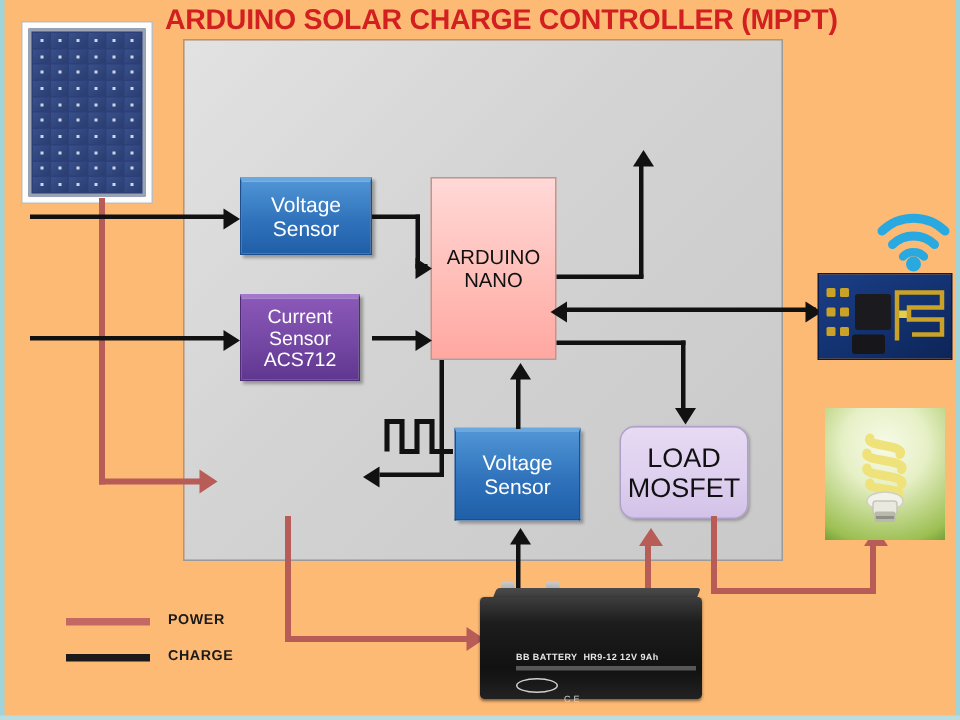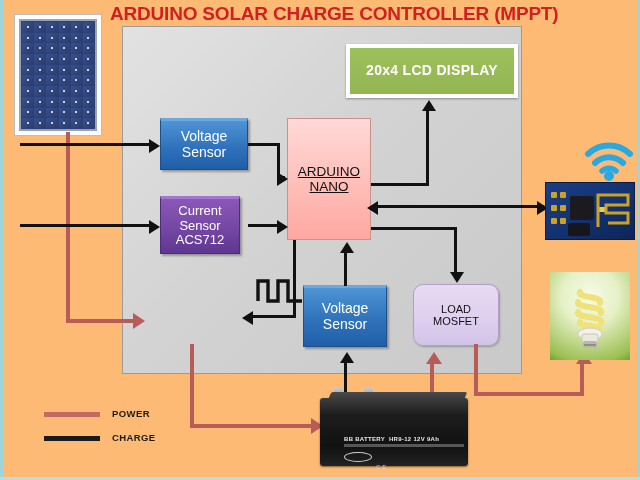--- a/index.html
+++ b/index.html
@@ -46,42 +46,42 @@
     left:160px;top:196px;width:80px;height:58px;
     background:linear-gradient(180deg,#8a58b8 0%,#7447a4 55%,#5f3790 100%);
     border:1px solid #4e2c78;border-top:3px solid #a277cd;
     box-shadow:2px 2px 2px rgba(0,0,0,.3);
     color:#fff;font-size:13px;
   }
   .nano{
     left:287px;top:118px;width:84px;height:122px;
     background:linear-gradient(180deg,#ffd9d7 0%,#ffc3be 45%,#ffa8a1 100%);
     border:1px solid #c9918c;
-    color:#111;font-size:13.5px;text-decoration:underline;
+    color:#111;font-size:13.5px;
   }
   .buck{
     left:147px;top:288px;width:94px;height:58px;
     background:linear-gradient(180deg,#cdeefb 0%,#a8e0f6 60%,#8ad3f1 100%);
     border:1px solid #6fb9d8;border-radius:10px;
     box-shadow:1px 1px 2px rgba(0,0,0,.25);
     color:#111;font-weight:bold;font-size:11.5px;
   }
   .vsens2{
     left:303px;top:285px;width:84px;height:62px;
     background:linear-gradient(180deg,#4f94d4 0%,#2f72bb 55%,#1f5fa8 100%);
     border:1px solid #1d4f8f;border-top:3px solid #6aa8de;
     box-shadow:2px 2px 2px rgba(0,0,0,.3);
     color:#fff;font-size:14px;
   }
   .mosfet{
     left:413px;top:284px;width:86px;height:62px;
     background:linear-gradient(180deg,#e7daf3 0%,#ded0ef 55%,#d3c2e8 100%);
     border:1px solid #b0a0c8;border-radius:10px;
     box-shadow:1px 1px 2px rgba(0,0,0,.25);
-    color:#111;font-size:11px;
+    color:#111;font-size:18px;
   }
 
   
   .h{position:absolute;height:3px;background:#111;}
   .v{position:absolute;width:3px;background:#111;}
   .hr{position:absolute;height:4px;background:#b85c57;}
   .vr{position:absolute;width:4px;background:#b85c57;}
 
   
   .ar{position:absolute;width:0;height:0;}
@@ -218,23 +218,20 @@
         <div class="cell"></div>
         <div class="cell"></div>
         <div class="cell"></div>
         <div class="cell"></div>
         <div class="cell"></div>
     </div>
   </div>
 
   <div class="enclosure"></div>
 
-  <div class="blk lcd">
-    <span>20x4  LCD  DISPLAY</span>
-  </div>
 
   <div class="blk vsens1">
     <span>
       <span>Voltage</span><br>
       <span>Sensor</span>
     </span>
   </div>
 
   <div class="blk csens">
     <span>

